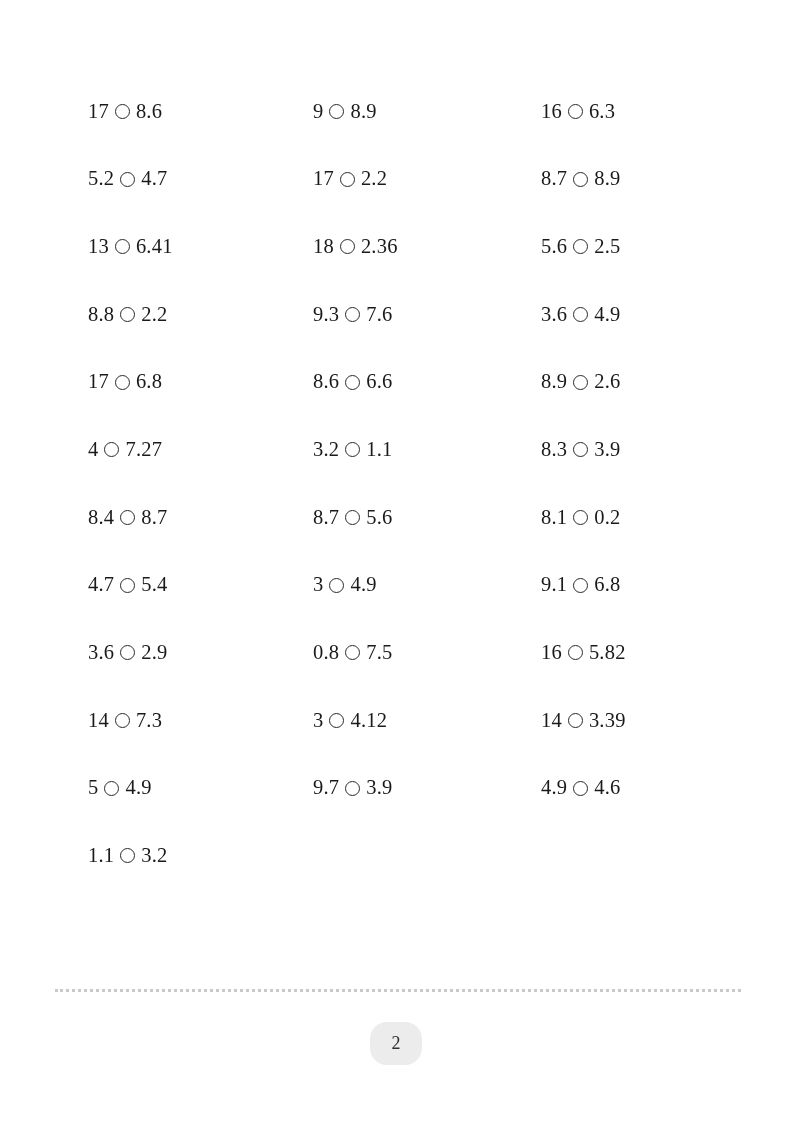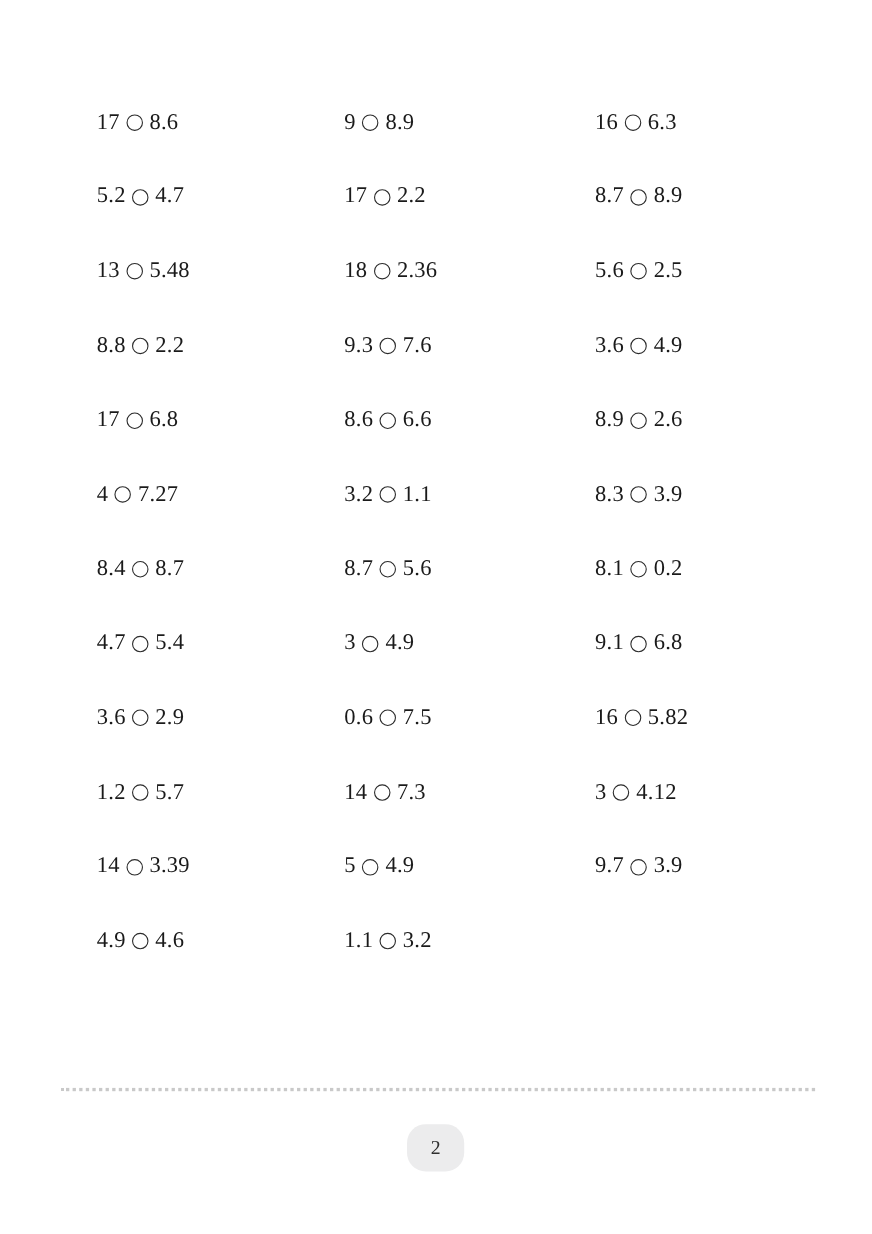--- a/index.html
+++ b/index.html
@@ -122,21 +122,21 @@
         <span class="operand">2.2</span>
       </div>
       <div class="problem">
         <span class="operand">8.7</span>
         <span class="cmp-circle"></span>
         <span class="operand">8.9</span>
       </div>
       <div class="problem">
         <span class="operand">13</span>
         <span class="cmp-circle"></span>
-        <span class="operand">5.48</span>
+        <span class="operand">6.41</span>
       </div>
       <div class="problem">
         <span class="operand">18</span>
         <span class="cmp-circle"></span>
         <span class="operand">2.36</span>
       </div>
       <div class="problem">
         <span class="operand">5.6</span>
         <span class="cmp-circle"></span>
         <span class="operand">2.5</span>
@@ -215,33 +215,28 @@
         <span class="operand">9.1</span>
         <span class="cmp-circle"></span>
         <span class="operand">6.8</span>
       </div>
       <div class="problem">
         <span class="operand">3.6</span>
         <span class="cmp-circle"></span>
         <span class="operand">2.9</span>
       </div>
       <div class="problem">
-        <span class="operand">0.6</span>
+        <span class="operand">0.8</span>
         <span class="cmp-circle"></span>
         <span class="operand">7.5</span>
       </div>
       <div class="problem">
         <span class="operand">16</span>
         <span class="cmp-circle"></span>
         <span class="operand">5.82</span>
-      </div>
-      <div class="problem">
-        <span class="operand">1.2</span>
-        <span class="cmp-circle"></span>
-        <span class="operand">5.7</span>
       </div>
       <div class="problem">
         <span class="operand">14</span>
         <span class="cmp-circle"></span>
         <span class="operand">7.3</span>
       </div>
       <div class="problem">
         <span class="operand">3</span>
         <span class="cmp-circle"></span>
         <span class="operand">4.12</span>

